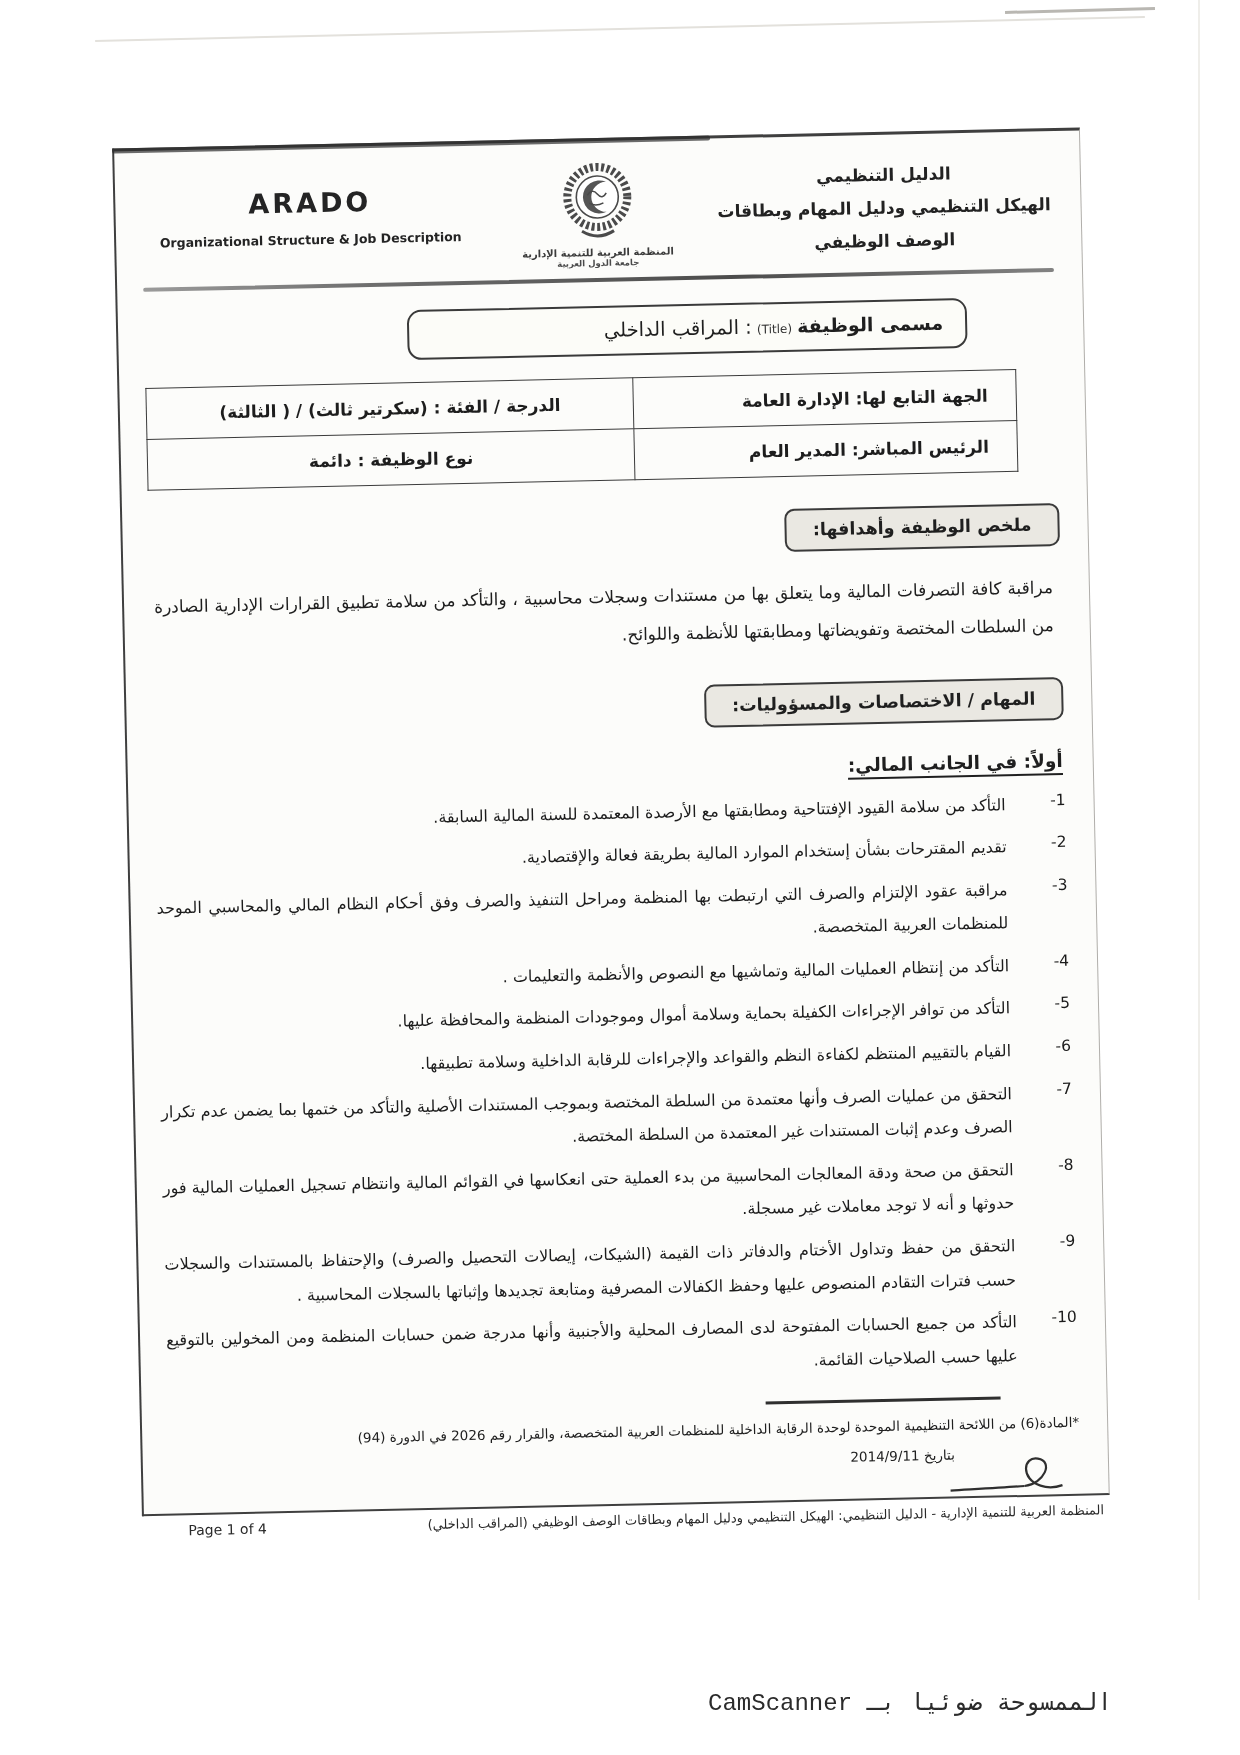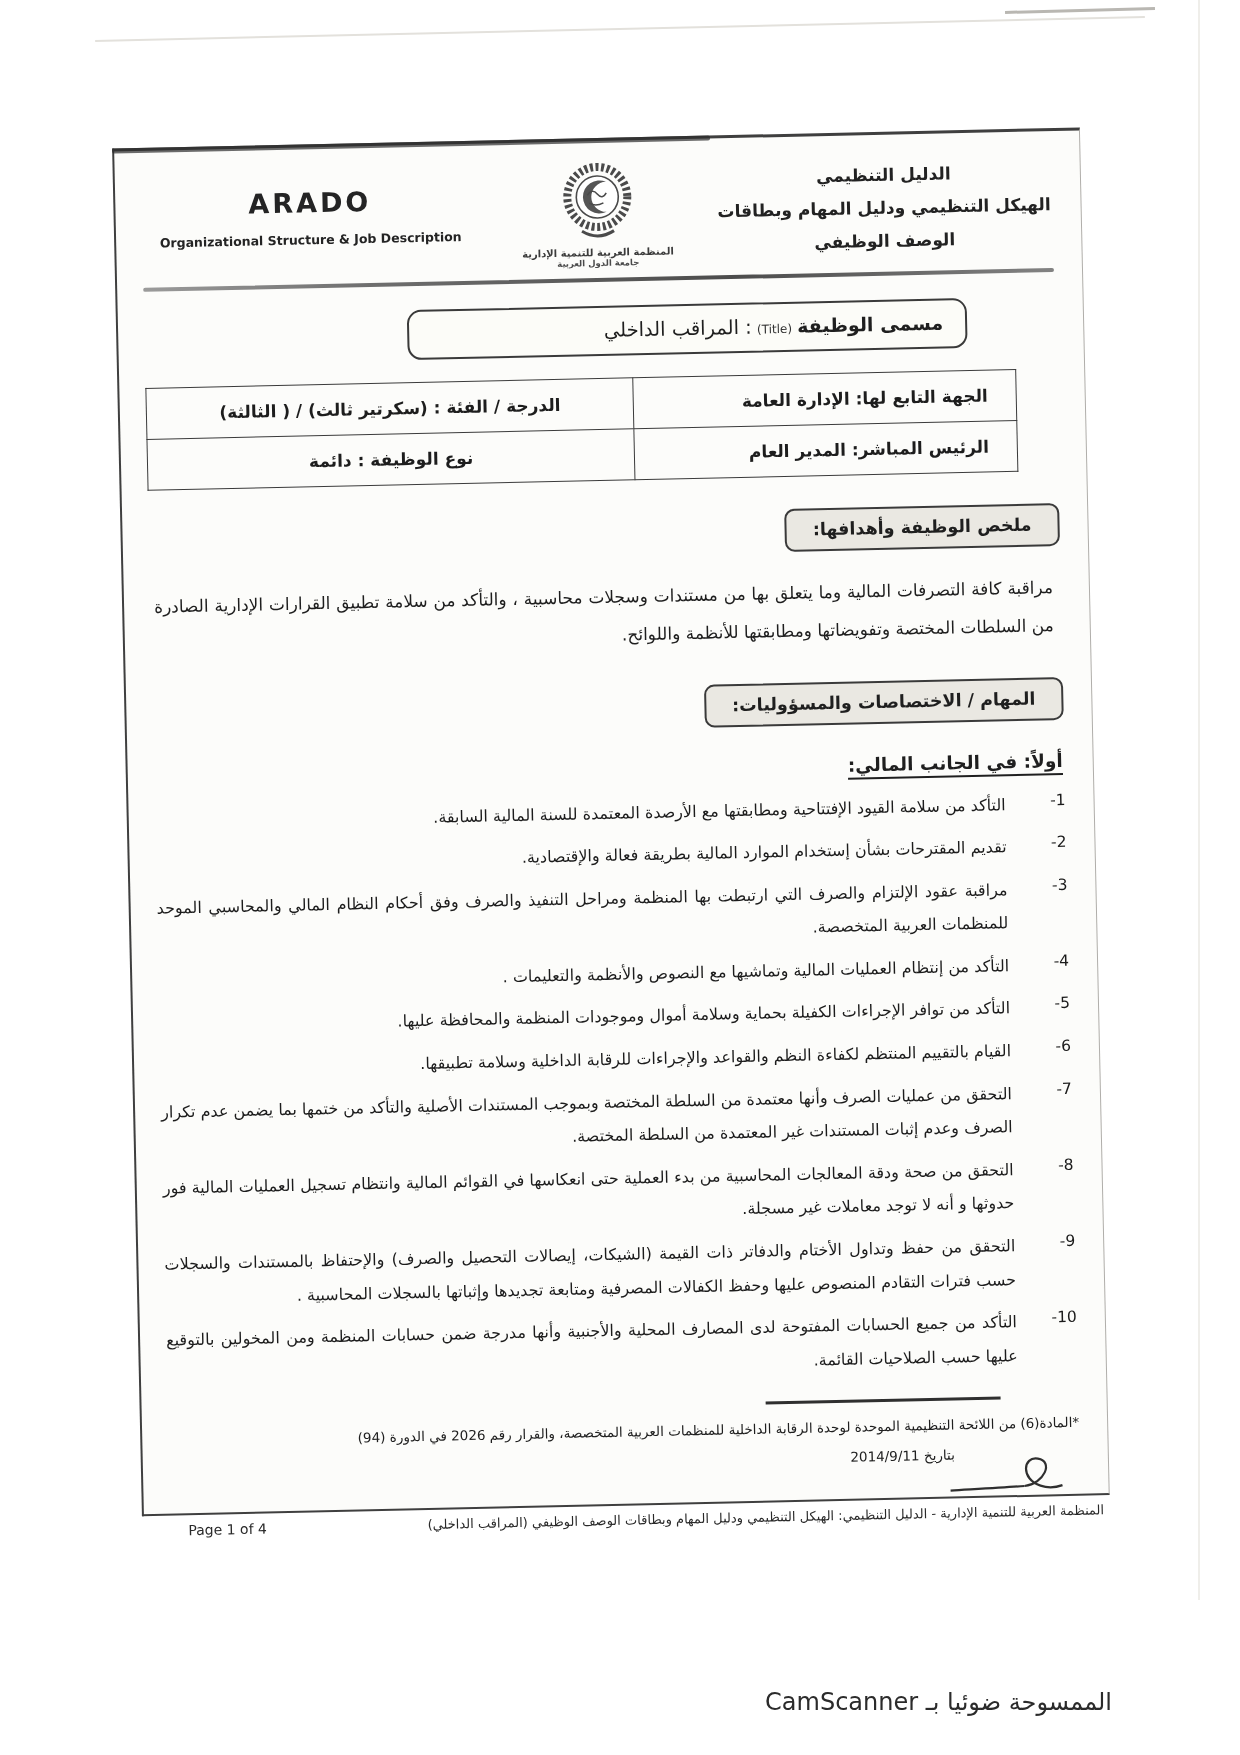--- a/index.html
+++ b/index.html
@@ -63,21 +63,21 @@
   .footnote{position:relative;margin-top:24px;padding-bottom:26px;}
   .fn-rule{width:235px;height:3px;background:#2f2f2f;margin:0 78px 12px auto;}
   .fn-text{font-size:13.5px;text-align:right;line-height:1.9;color:#202020;margin-left:60px;}
   .fn-date{font-size:13.5px;text-align:right;margin:8px 125px 0 0;color:#202020;}
   .sign-svg{position:absolute;right:14px;bottom:-14px;}
   
   .footer-row{display:flex;justify-content:space-between;align-items:flex-start;direction:ltr;margin-top:7px;padding:0 6px 0 46px;}
   .footer-row .pg{font-size:14px;color:#2a2a2a;}
   .footer-row .ref{font-size:13px;color:#2a2a2a;direction:rtl;text-align:right;max-width:820px;}
   
-  .cam{position:absolute;top:1688px;right:128px;direction:rtl;font-size:24px;color:#2b2b2b;}
+  .cam{position:absolute;top:1688px;right:128px;direction:rtl;font-size:24px;color:#2b2b2b;font-family:Liberation Mono, monospace;}
 </style>
 </head>
 <body>
 
 <div class="streak1"></div>
 <div class="streak2"></div>
 <div class="streak3"></div>
 
 <div class="tilt">
   <div class="page">

